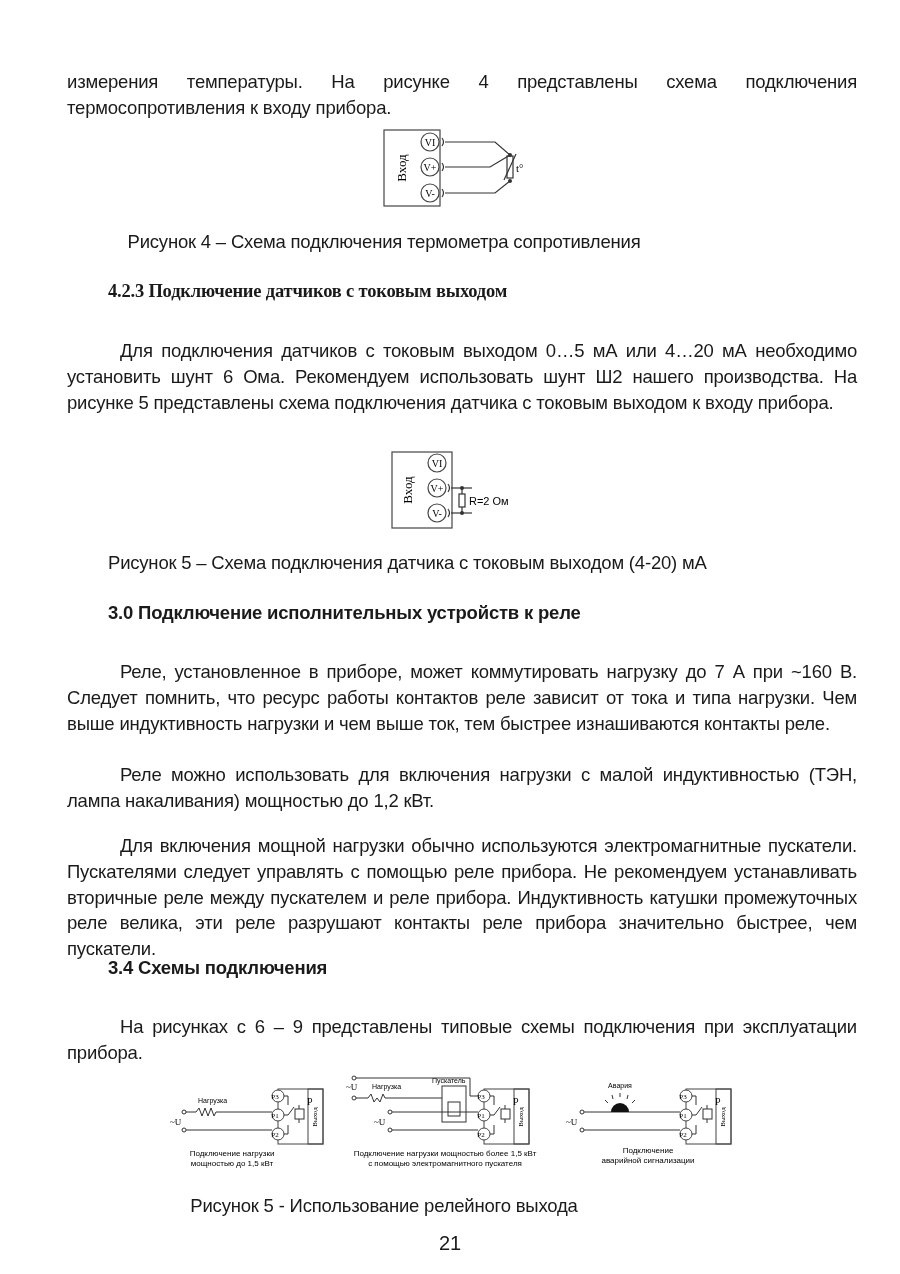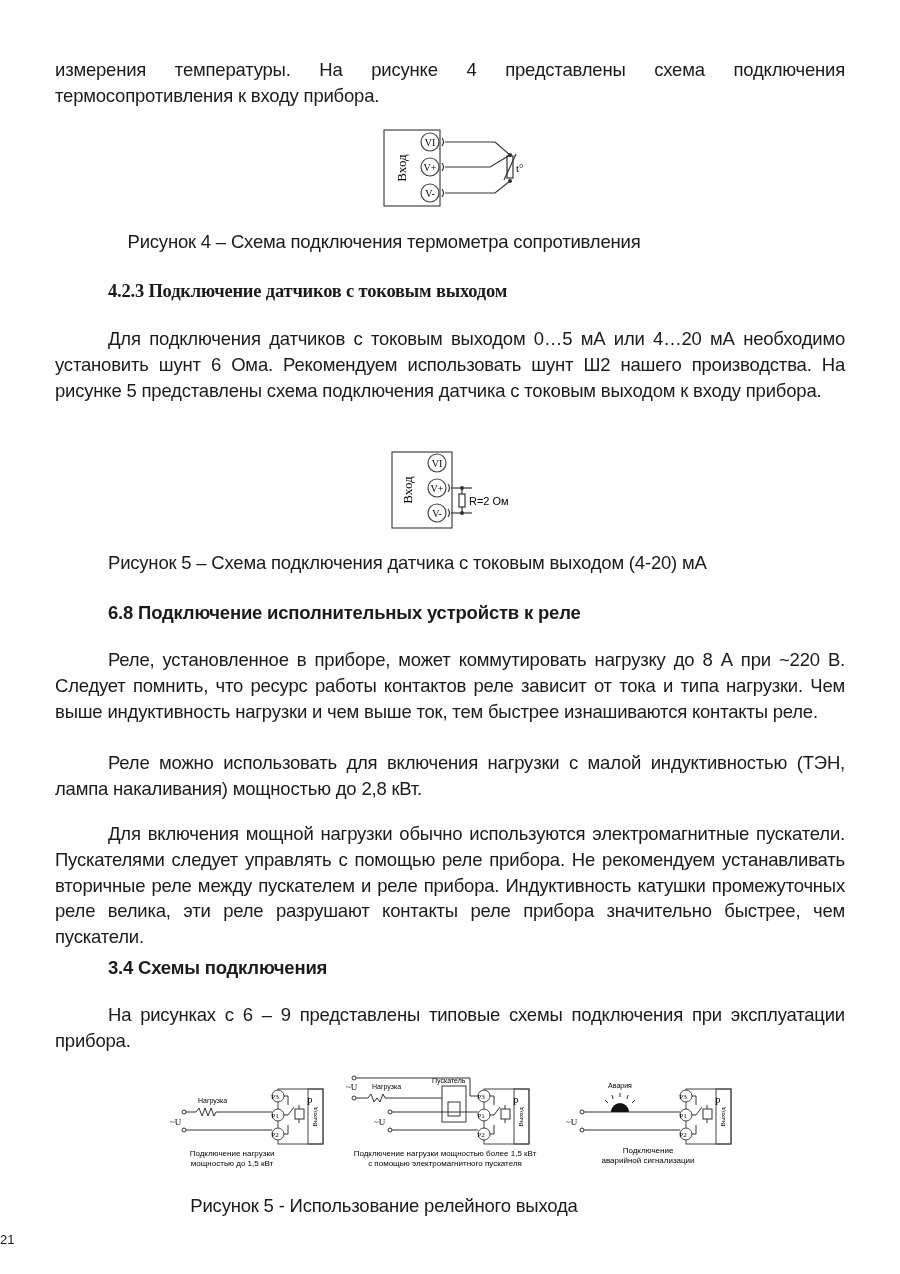--- a/index.html
+++ b/index.html
@@ -1,28 +1,28 @@
 <!DOCTYPE html>
 <html><head>
 <meta charset="utf-8">
 <style>
   html, body { margin: 0; padding: 0; background: #ffffff; }
   body { width: 900px; height: 1274px; position: relative; overflow: hidden;
          font-family: "Liberation Sans Narrow", "Liberation Sans", sans-serif; color: #1a1a1a; }
   .page { position: absolute; left: 0; top: 0; width: 900px; height: 1274px; }
   .p { position: absolute; left: 55px; width: 790px; font-size: 18.5px; line-height: 25.8px;
-       text-align: justify; letter-spacing: -0.2px; margin: 0; }
+       text-align: justify; letter-spacing: -0.2px; margin: 12px; }
   .p.indent { text-indent: 53px; }
   .h { position: absolute; left: 108px; font-size: 18.5px; font-weight: bold; margin: 0; letter-spacing: -0.2px; }
   .cap { position: absolute; left: 0; width: 768px; text-align: center; font-size: 18.5px; margin: 0; letter-spacing: -0.2px; }
   .cap.left { left: 108px; width: auto; text-align: center; }
   .fig { position: absolute; }
   svg text { font-family: "Liberation Serif", serif; }
   .sans { font-family: "Liberation Sans", sans-serif !important; }
-  .pagenum { position: absolute; left: 0; width: 900px; top: 1232px; text-align: left; font-size: 13px; }
+  .pagenum { position: absolute; left: 0; width: 900px; top: 1232px; text-align: center; font-size: 20px; }
 </style>
 </head>
 <body>
 
 <div class="page">
 
   <p class="p" style="top:57px;">измерения температуры. На рисунке 4 представлены схема подключения термосопротивления к входу прибора.</p>
 
   <svg class="fig" style="left:380px; top:126px;" width="150" height="84">
     <rect x="4" y="4" width="56" height="76" fill="none" stroke="#444" stroke-width="1.2"></rect>
@@ -84,24 +84,24 @@
         <path d="M72 57 V63"></path>
       <rect x="69" y="44" width="6" height="13"></rect>
     </g>
     <circle cx="72" cy="38" r="2" fill="#333"></circle>
       <circle cx="72" cy="63" r="2" fill="#333"></circle>
     <text x="79" y="55" font-size="11" class="sans">R=2 Ом</text>
   </svg>
 
   <p class="cap left" style="top:552px;">Рисунок 5 – Схема подключения датчика с токовым выходом (4-20) мА</p>
 
-  <p class="h" style="top:602px;">6.8 Подключение исполнительных устройств к реле</p>
+  <p class="h" style="top:602px;">3.0 Подключение исполнительных устройств к реле</p>
 
-  <p class="p indent" style="top:647px;">Реле, установленное в приборе, может коммутировать нагрузку до 8 А при ~220 В. Следует помнить, что ресурс работы контактов реле зависит от тока и типа нагрузки. Чем выше индуктивность нагрузки и чем выше ток, тем быстрее изнашиваются контакты реле.</p>
-  <p class="p indent" style="top:750px;">Реле можно использовать для включения нагрузки с малой индуктивностью (ТЭН, лампа накаливания) мощностью до 2,8 кВт.</p>
+  <p class="p indent" style="top:647px;">Реле, установленное в приборе, может коммутировать нагрузку до 7 А при ~160 В. Следует помнить, что ресурс работы контактов реле зависит от тока и типа нагрузки. Чем выше индуктивность нагрузки и чем выше ток, тем быстрее изнашиваются контакты реле.</p>
+  <p class="p indent" style="top:750px;">Реле можно использовать для включения нагрузки с малой индуктивностью (ТЭН, лампа накаливания) мощностью до 1,2 кВт.</p>
   <p class="p indent" style="top:821px;">Для включения мощной нагрузки обычно используются электромагнитные пускатели. Пускателями следует управлять с помощью реле прибора. Не рекомендуем устанавливать вторичные реле между пускателем и реле прибора. Индуктивность катушки промежуточных реле велика, эти реле разрушают контакты реле прибора значительно быстрее, чем пускатели.</p>
 
   <p class="h" style="top:957px;">3.4 Схемы подключения</p>
 
   <p class="p indent" style="top:1002px;">На рисунках с 6 – 9 представлены типовые схемы подключения при эксплуатации прибора.</p>
 
   <svg class="fig" style="left:160px; top:1070px;" width="590" height="105">
     <defs>
       <g id="relayblock">
         <rect x="0" y="0" width="45" height="55" fill="none" stroke="#444" stroke-width="1"></rect>

